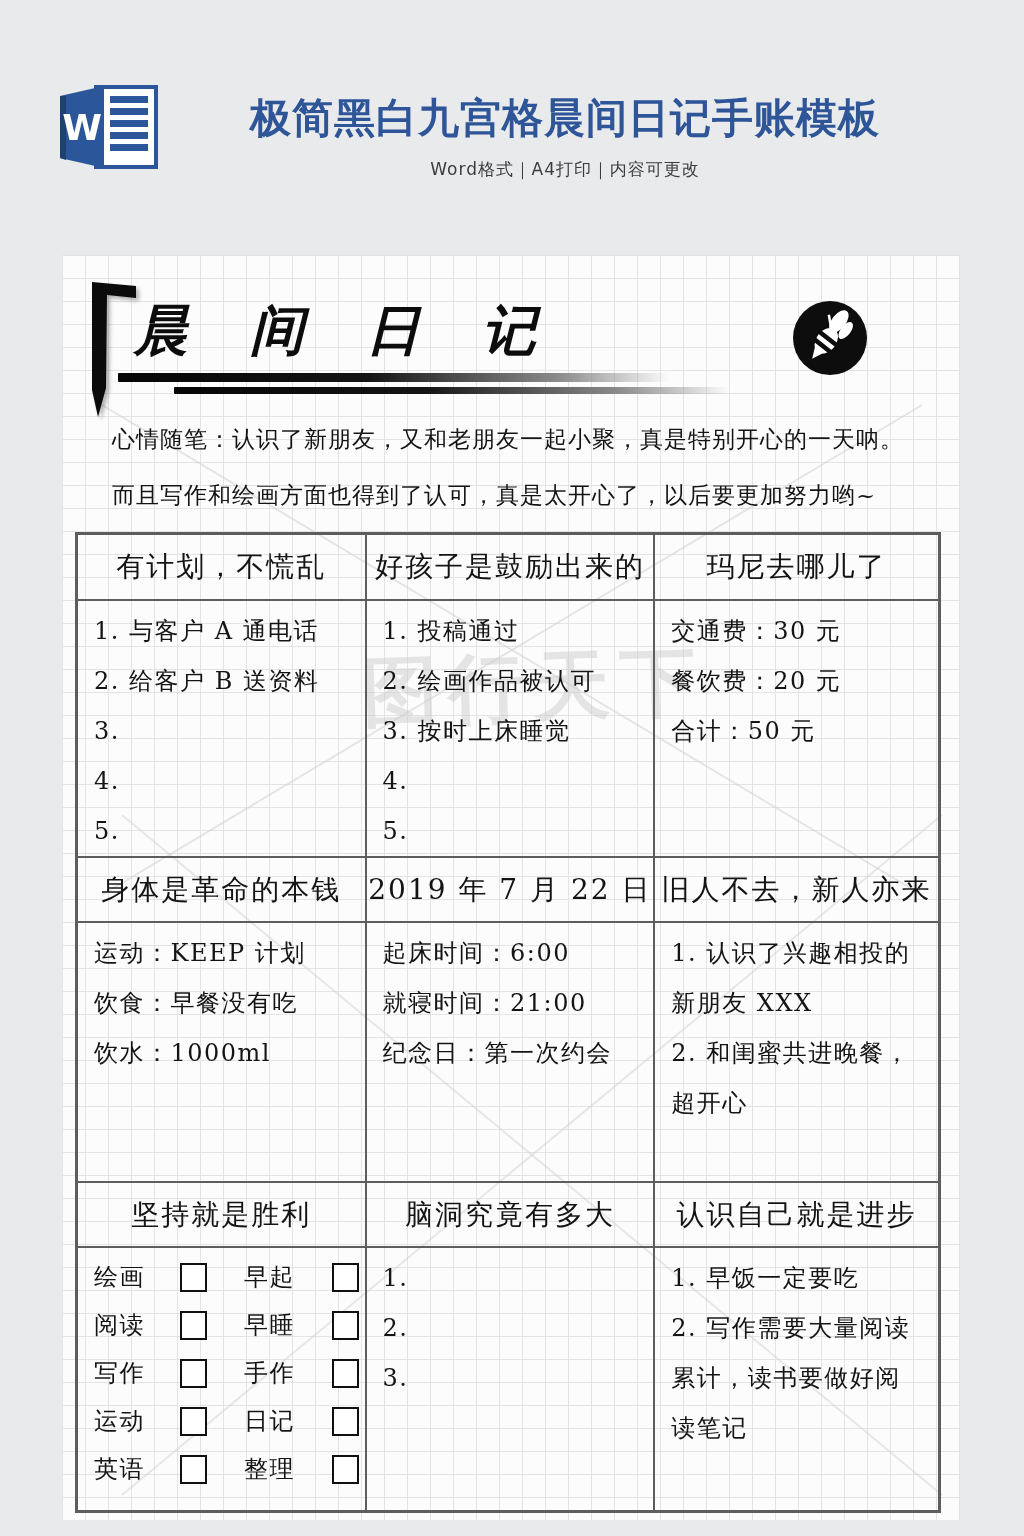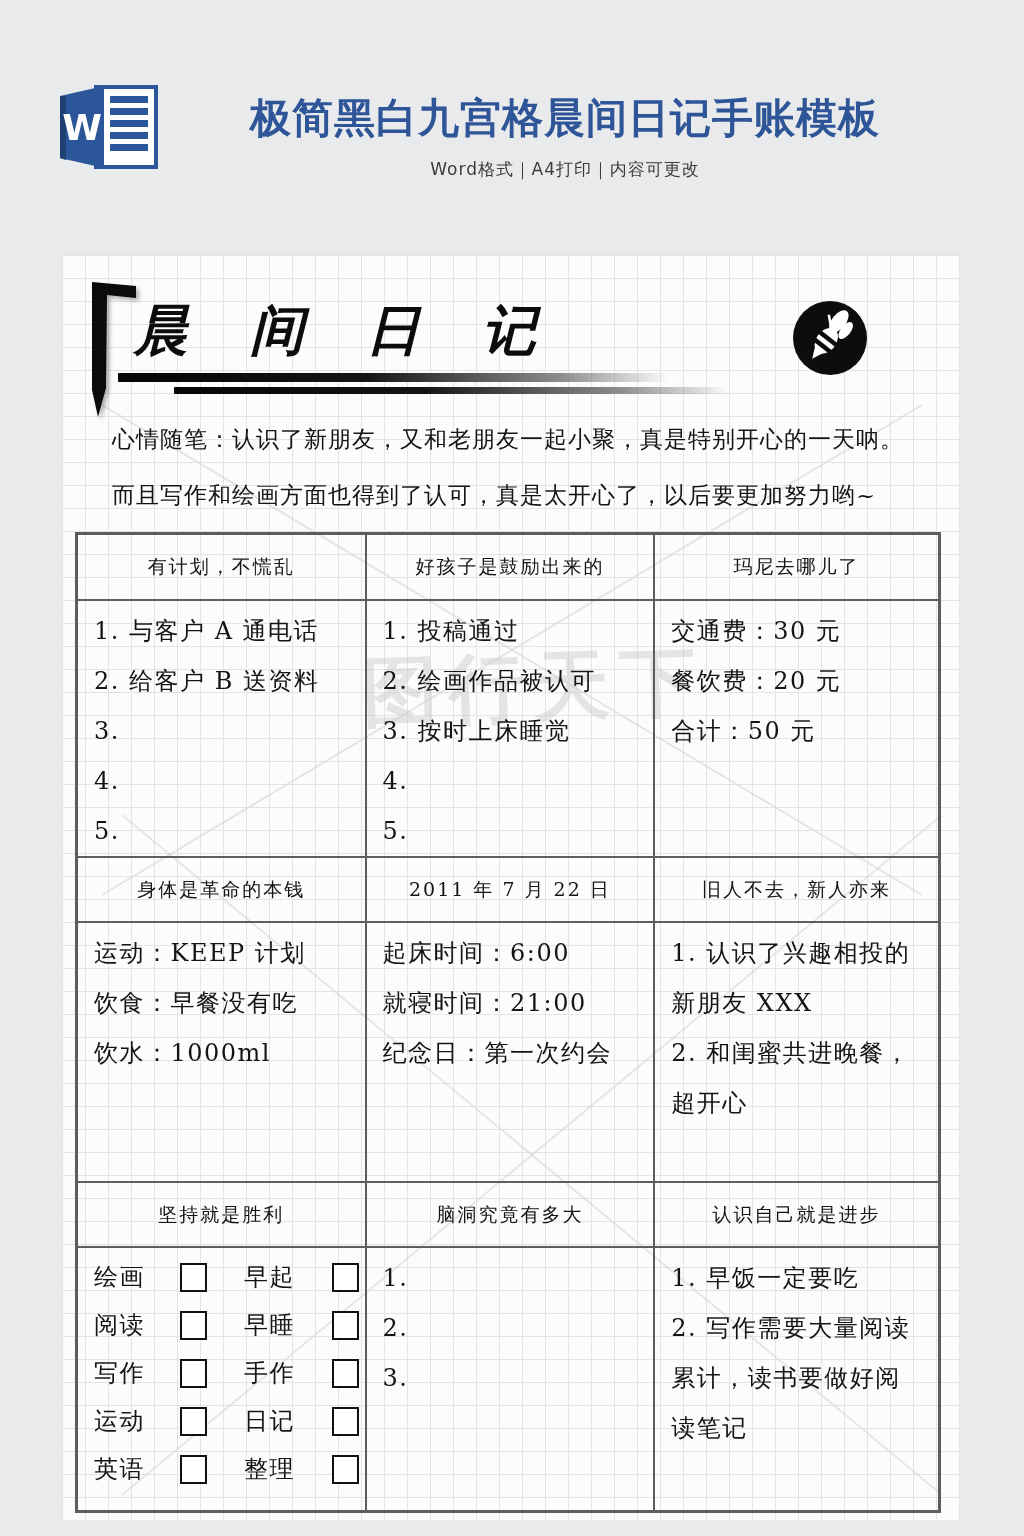--- a/index.html
+++ b/index.html
@@ -75,21 +75,21 @@
     color:#141414;
   }
   .cell{
     border-right:2px solid #5d5d5d;border-bottom:2px solid #5d5d5d;
     box-sizing:border-box;overflow:hidden;
   }
   .cell.last-col{border-right:none;}
   .cell.last-row{border-bottom:none;}
   .hcell{
     display:flex;align-items:center;justify-content:center;
-    font-family:"DejaVu Serif",serif;font-size:19px;letter-spacing:2px;
+    font-family:"DejaVu Serif",serif;font-size:28px;letter-spacing:2px;
     font-weight:500;white-space:nowrap;
   }
   .ccell{
     padding:5px 14px 1px 16px;
     font-family:"DejaVu Serif",serif;font-size:24px;letter-spacing:1.5px;
   }
   .ccell .line{line-height:50px;}
 
   .habit-row{
     display:grid;grid-template-columns:86px 64px 88px 1fr;
@@ -188,21 +188,21 @@
         <div class="line">4.</div>
         <div class="line">5.</div>
       </div>
       <div class="cell ccell last-col">
         <div class="line">交通费：30 元</div>
         <div class="line">餐饮费：20 元</div>
         <div class="line">合计：50 元</div>
       </div>
 
       <div class="cell hcell">身体是革命的本钱</div>
-      <div class="cell hcell">2011 年 7 月 22 日</div>
+      <div class="cell hcell">2019 年 7 月 22 日</div>
       <div class="cell hcell last-col">旧人不去，新人亦来</div>
 
       <div class="cell ccell">
         <div class="line">运动：KEEP 计划</div>
         <div class="line">饮食：早餐没有吃</div>
         <div class="line">饮水：1000ml</div>
       </div>
       <div class="cell ccell">
         <div class="line">起床时间：6:00</div>
         <div class="line">就寝时间：21:00</div>

